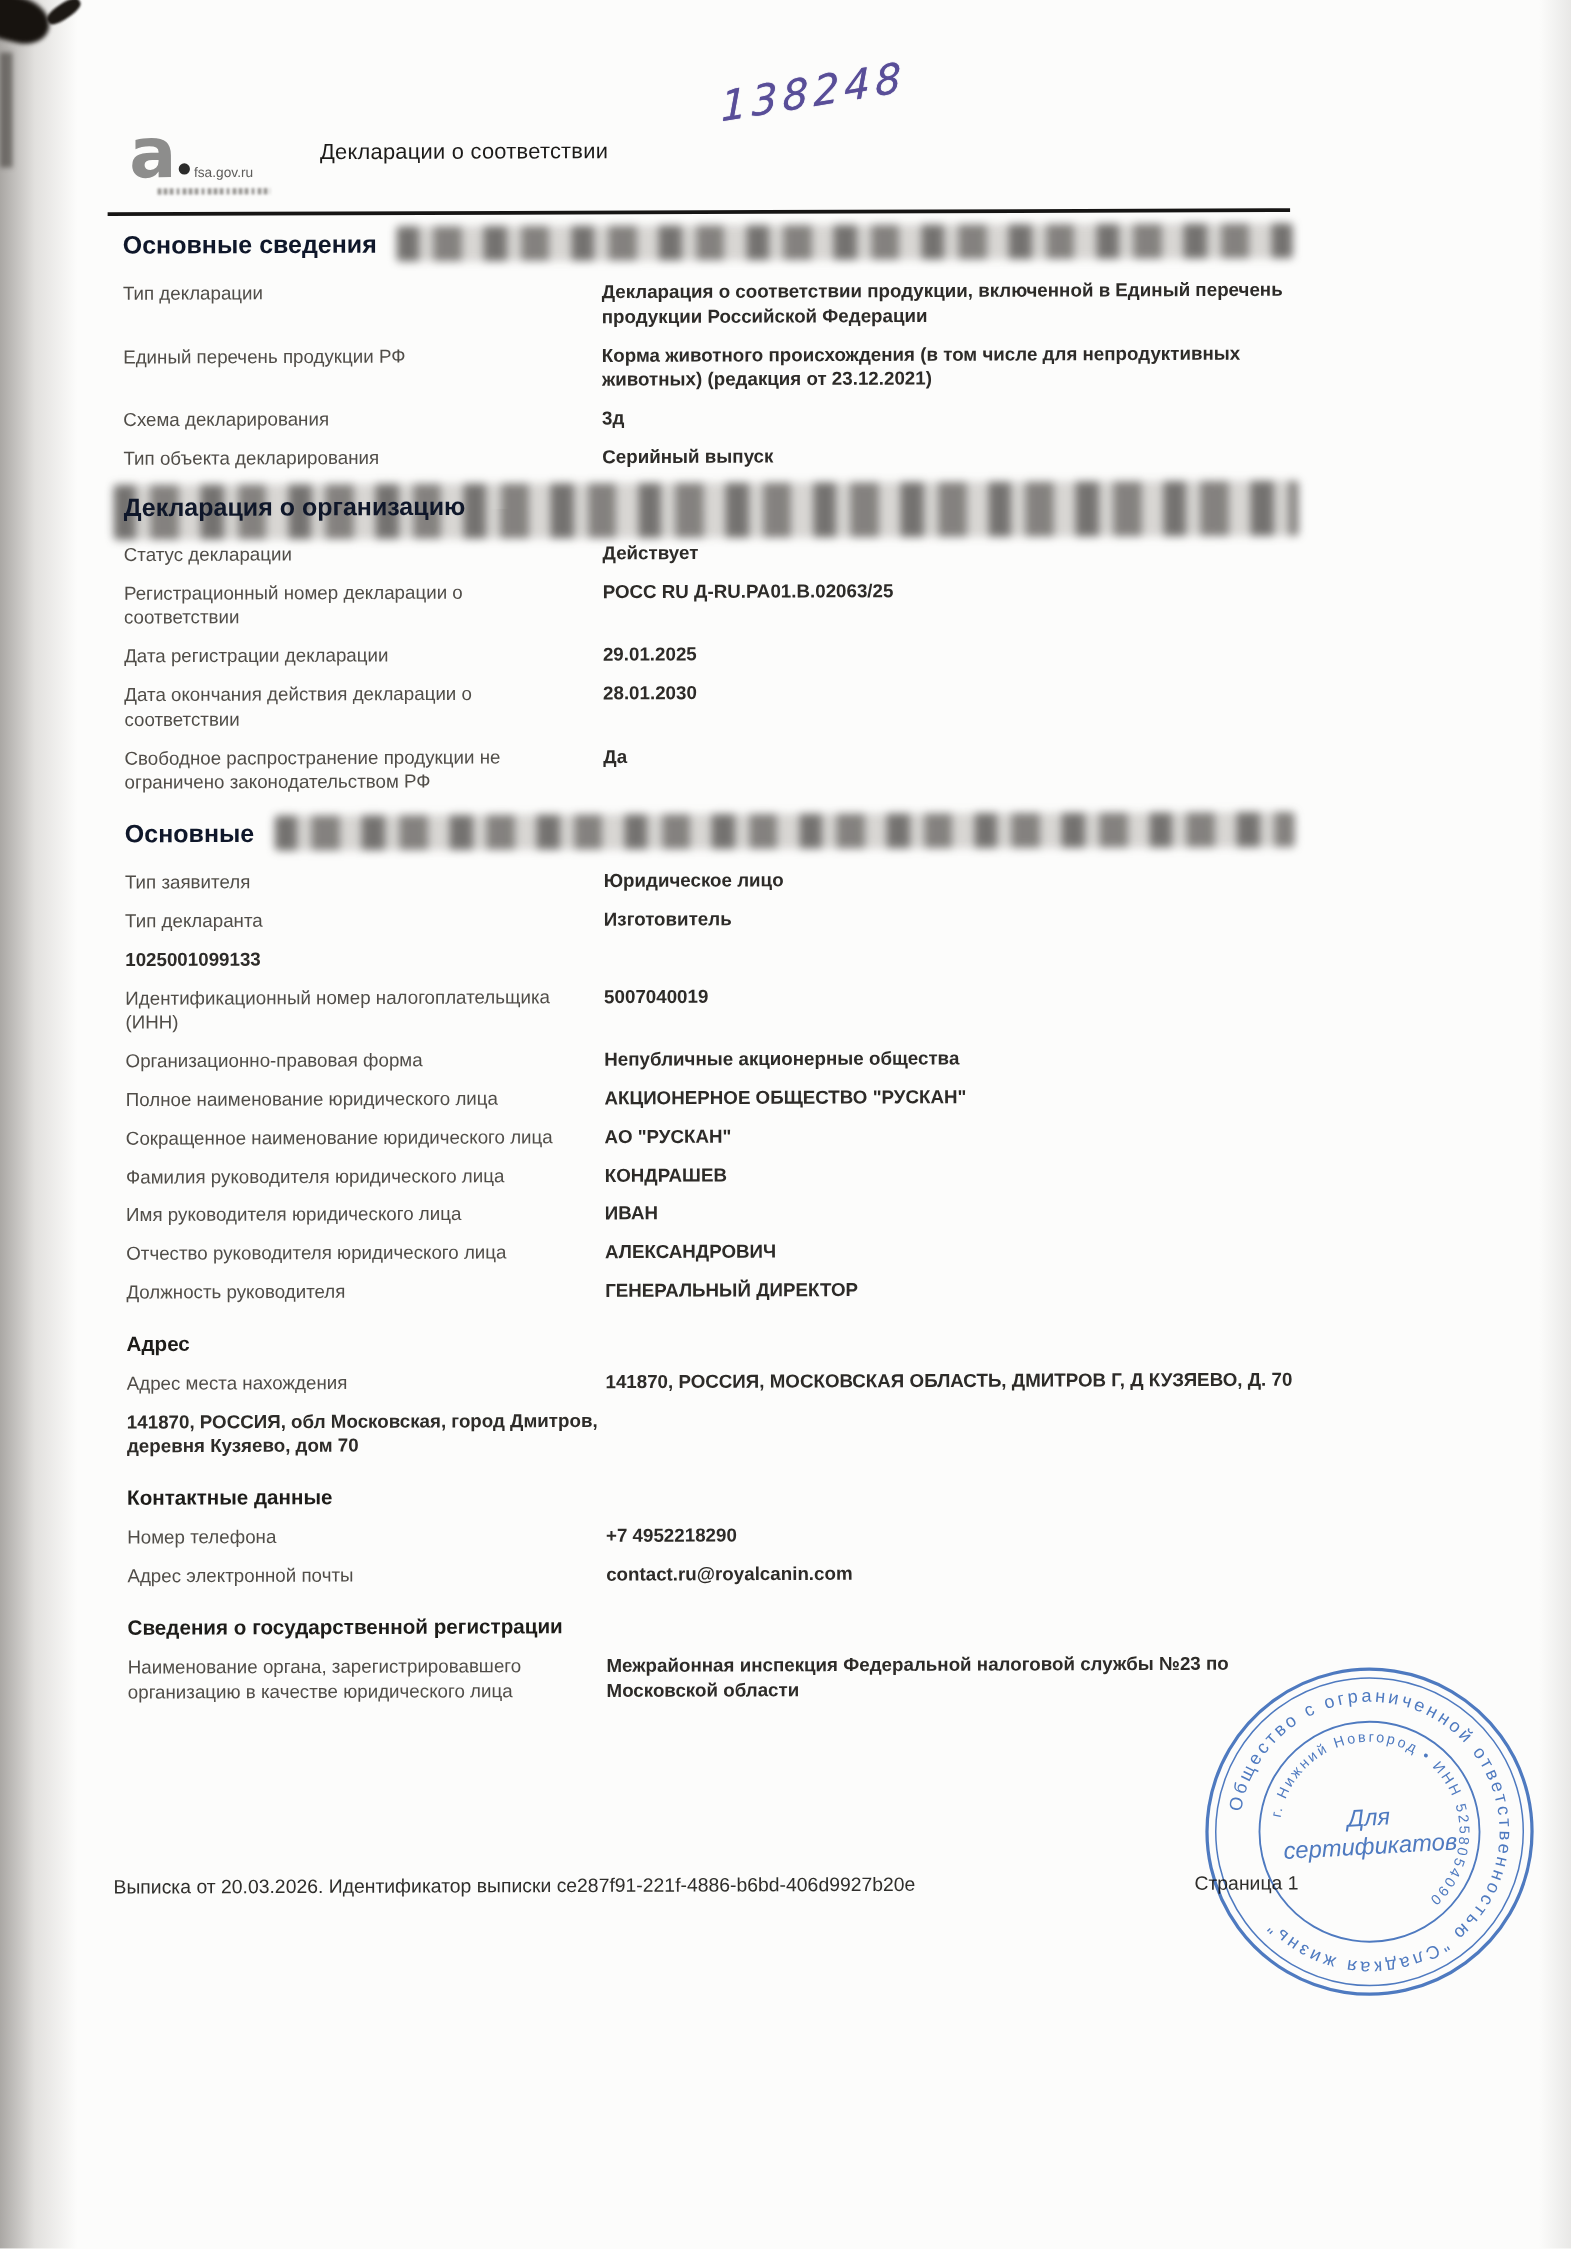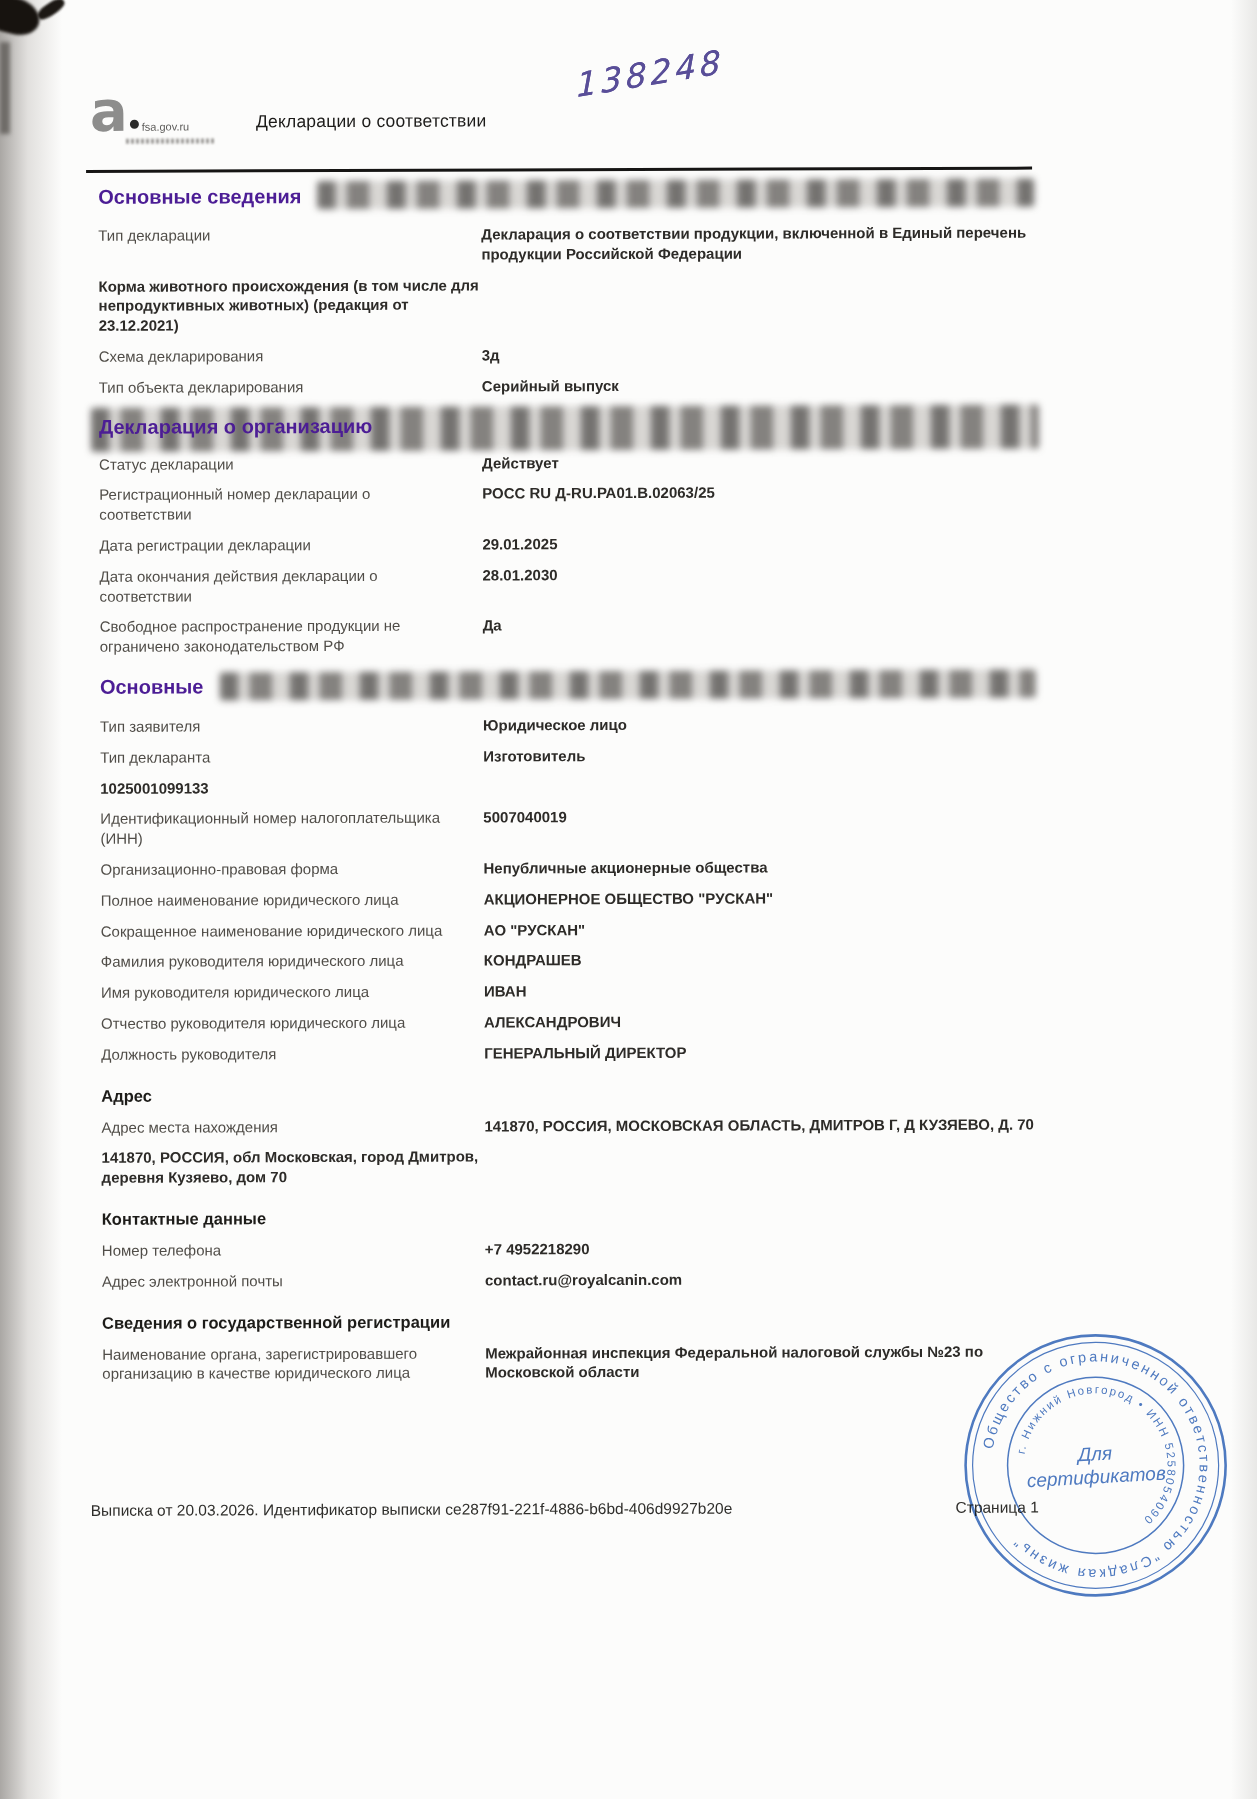--- a/index.html
+++ b/index.html
@@ -19,37 +19,37 @@
   .edge-right { position:absolute; top:0; right:0; bottom:0; width:26px; pointer-events:none; z-index:6;
                 background:linear-gradient(270deg, rgba(90,86,80,.12), rgba(150,150,150,0)); }
   .mark1 { position:absolute; left:-10px; top:-2px; width:50px; height:36px; background:#17130f;
            transform:rotate(14deg); border-radius:0 70% 60% 40%; filter:blur(1.5px); z-index:7; }
   .mark2 { position:absolute; left:36px; top:3px; width:30px; height:12px; background:#1c1814;
            transform:rotate(-34deg); border-radius:40%; filter:blur(1px); z-index:7; }
   .mark3 { position:absolute; left:0; top:42px; width:10px; height:92px; background:rgba(42,38,33,.5);
            filter:blur(2px); z-index:7; }
 
   
-  .logo { position:absolute; left:92px; top:88px; }
+  .logo { position:absolute; left:92px; top:100px;text-align:center; }
   .logo-a { font-family:"DejaVu Sans", sans-serif; font-size:56px; font-weight:bold; color:#8d8d8c; line-height:.8; }
   .logo-dot { display:inline-block; width:9px; height:9px; background:#2c2c2b; border-radius:50%; margin:0 3px 2px 2px; }
   .logo-site { font-size:11px; color:#5e5d5b; }
   .logo-caption { width:90px; height:5px; margin:4px 0 0 36px; filter:blur(1px);
                   background:repeating-linear-gradient(90deg,#9c9a97 0 3px, transparent 3px 5px); }
   .title { position:absolute; left:258px; top:110px; font-size:17.5px; font-weight:normal; color:#1c1b19; letter-spacing:.2px; }
   .handwritten { position:absolute; left:578px; top:54px; font-family:"DejaVu Sans", sans-serif; font-style:italic;
                  font-size:33px; letter-spacing:4px; color:#4b3f90; transform:rotate(-9deg) skewX(-9deg);
                  opacity:.92; text-shadow:0 0 .6px #4b3f90; }
   .rule { position:absolute; left:88px; top:168px; width:946px; height:2.5px; background:#161514; }
 
   
   .content { position:absolute; left:100px; top:180px; width:936px; color:#3a3834; }
   .sec-head { display:flex; align-items:center; gap:16px; position:relative; margin:18px 0 16px; }
   .sec-head:first-child { margin-top:2px; }
-  .section-title { font-size:20px; font-weight:bold; color:#4c1d95; position:relative; z-index:1; white-space:nowrap; }
+  .section-title { font-size:20px; font-weight:bold; color:#0f172a; position:relative; z-index:1; white-space:nowrap; }
   .smudge { filter:blur(3.5px); border-radius:3px;
             background:repeating-linear-gradient(90deg, rgba(52,49,46,.68) 0 18px, rgba(112,106,100,.28) 18px 30px,
                        rgba(58,54,50,.62) 30px 52px, rgba(132,126,120,.30) 52px 70px); }
   .sec-head .smudge.fill { flex:1; height:28px; margin-top:-2px; }
   .sec-head.overlay .smudge.full { position:absolute; left:-8px; right:-4px; top:-8px; height:44px; z-index:0; }
 
   .row { display:grid; grid-template-columns:383px 553px; margin-bottom:11px; font-size:15px; line-height:1.32; }
   .lbl { color:#504d48; padding-right:26px; }
   .val { font-weight:bold; color:#2d2b28; }
 
@@ -87,20 +87,21 @@
       <div class="sec-head">
         <div class="section-title">Основные сведения</div>
         <div class="smudge fill"></div>
       </div>
 
       <div class="row">
         <div class="lbl">Тип декларации</div>
         <div class="val">Декларация о соответствии продукции, включенной в Единый перечень продукции Российской Федерации</div>
       </div>
       <div class="row">
+        <div class="lbl">Единый перечень продукции РФ</div>
         <div class="val">Корма животного происхождения (в том числе для непродуктивных животных) (редакция от 23.12.2021)</div>
       </div>
       <div class="row">
         <div class="lbl">Схема декларирования</div>
         <div class="val">3д</div>
       </div>
       <div class="row">
         <div class="lbl">Тип объекта декларирования</div>
         <div class="val">Серийный выпуск</div>
       </div>

